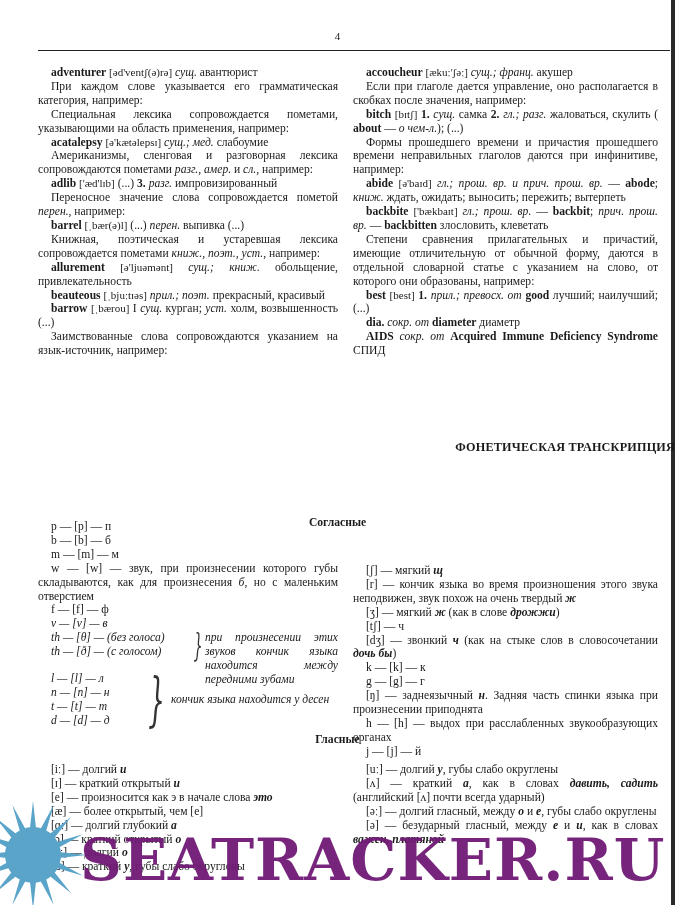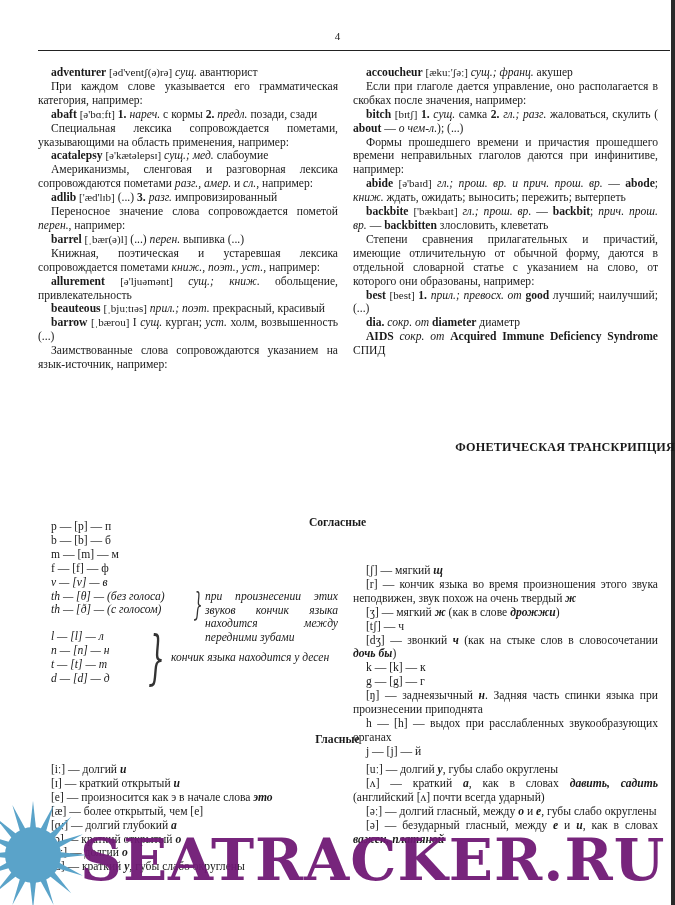--- a/index.html
+++ b/index.html
@@ -39,21 +39,20 @@
 </head>
 <body>
 
 <div class="page-num">4</div>
 <div class="rule"></div>
 <div class="edge"></div>
 
 <div class="col col-left" id="intro-left">
     <p class="p"><span class="hw">adventurer</span> <span class="tr">[əd'ventʃ(ə)rə]</span> <span class="lab">сущ.</span><span> авантюрист</span></p>
     <p class="p"><span>При каждом слове указывается его грамматическая категория, например:</span></p>
-    <p class="p"><span class="hw">abaft</span> <span class="tr">[ə'bɑːft]</span> <span class="hw">1.</span> <span class="lab">нареч.</span><span> с кормы </span> <span class="hw">2.</span> <span class="lab">предл.</span><span> позади, сзади</span></p>
     <p class="p"><span>Специальная лексика сопровождается пометами, указывающими на область применения, например:</span></p>
     <p class="p"><span class="hw">acatalepsy</span> <span class="tr">[ə'kætəlepsɪ]</span> <span class="lab">сущ.; мед.</span><span> слабоумие</span></p>
     <p class="p"><span>Американизмы, сленговая и разговорная лексика сопровождаются пометами </span><span class="lab">разг., амер.</span><span> и </span><span class="lab">сл.</span><span>, например:</span></p>
     <p class="p"><span class="hw">adlib</span> <span class="tr">['æd'lɪb]</span><span> (...) </span> <span class="hw">3.</span> <span class="lab">разг.</span><span> импровизированный</span></p>
     <p class="p"><span>Переносное значение слова сопровождается пометой </span><span class="lab">перен.</span><span>, например:</span></p>
     <p class="p"><span class="hw">barrel</span> <span class="tr">[ˌbær(ə)l]</span><span> (...) </span><span class="lab">перен.</span><span> выпивка (...)</span></p>
     <p class="p"><span>Книжная, поэтическая и устаревшая лексика сопровождается пометами </span><span class="lab">книж., поэт., уст.</span><span>, например:</span></p>
     <p class="p"><span class="hw">allurement</span> <span class="tr">[ə'ljuəmənt]</span> <span class="lab">сущ.; книж.</span><span> обольщение, привлекательность</span></p>
     <p class="p"><span class="hw">beauteous</span> <span class="tr">[ˌbjuːtɪəs]</span> <span class="lab">прил.; поэт.</span><span> прекрасный, красивый</span></p>
     <p class="p"><span class="hw">barrow</span> <span class="tr">[ˌbærou]</span><span> I </span><span class="lab">сущ.</span><span> курган; </span><span class="lab">уст.</span><span> холм, возвышенность (...)</span></p>
@@ -74,20 +73,23 @@
 
 <div class="title">ФОНЕТИЧЕСКАЯ ТРАНСКРИПЦИЯ</div>
 <div class="subtitle sub-cons">Согласные</div>
 
 <div class="col cons-left">
   <div id="cons-simple">
       <div class="p">p — [p] — п</div>
       <div class="p">b — [b] — б</div>
       <div class="p">m — [m] — м</div>
     </div>
+  <p class="p">
+    <span>w — [w] — звук, при произнесении которого губы складываются, как для произнесения </span><span class="lab">б</span><span>, но с маленьким отверстием</span>
+  </p>
   <p class="p">f — [f] — ф</p>
   <div class="grp g1">
     <div class="rows" id="g-teeth">
         <div class="">v — [v] — в</div>
         <div class="">th — [θ] — (без голоса)</div>
         <div class="">th — [ð] — (с голосом)</div>
       </div>
     <div class="brace">}</div>
     <div class="note">при произнесении этих звуков кончик языка находится между передними зубами</div>
   </div>

